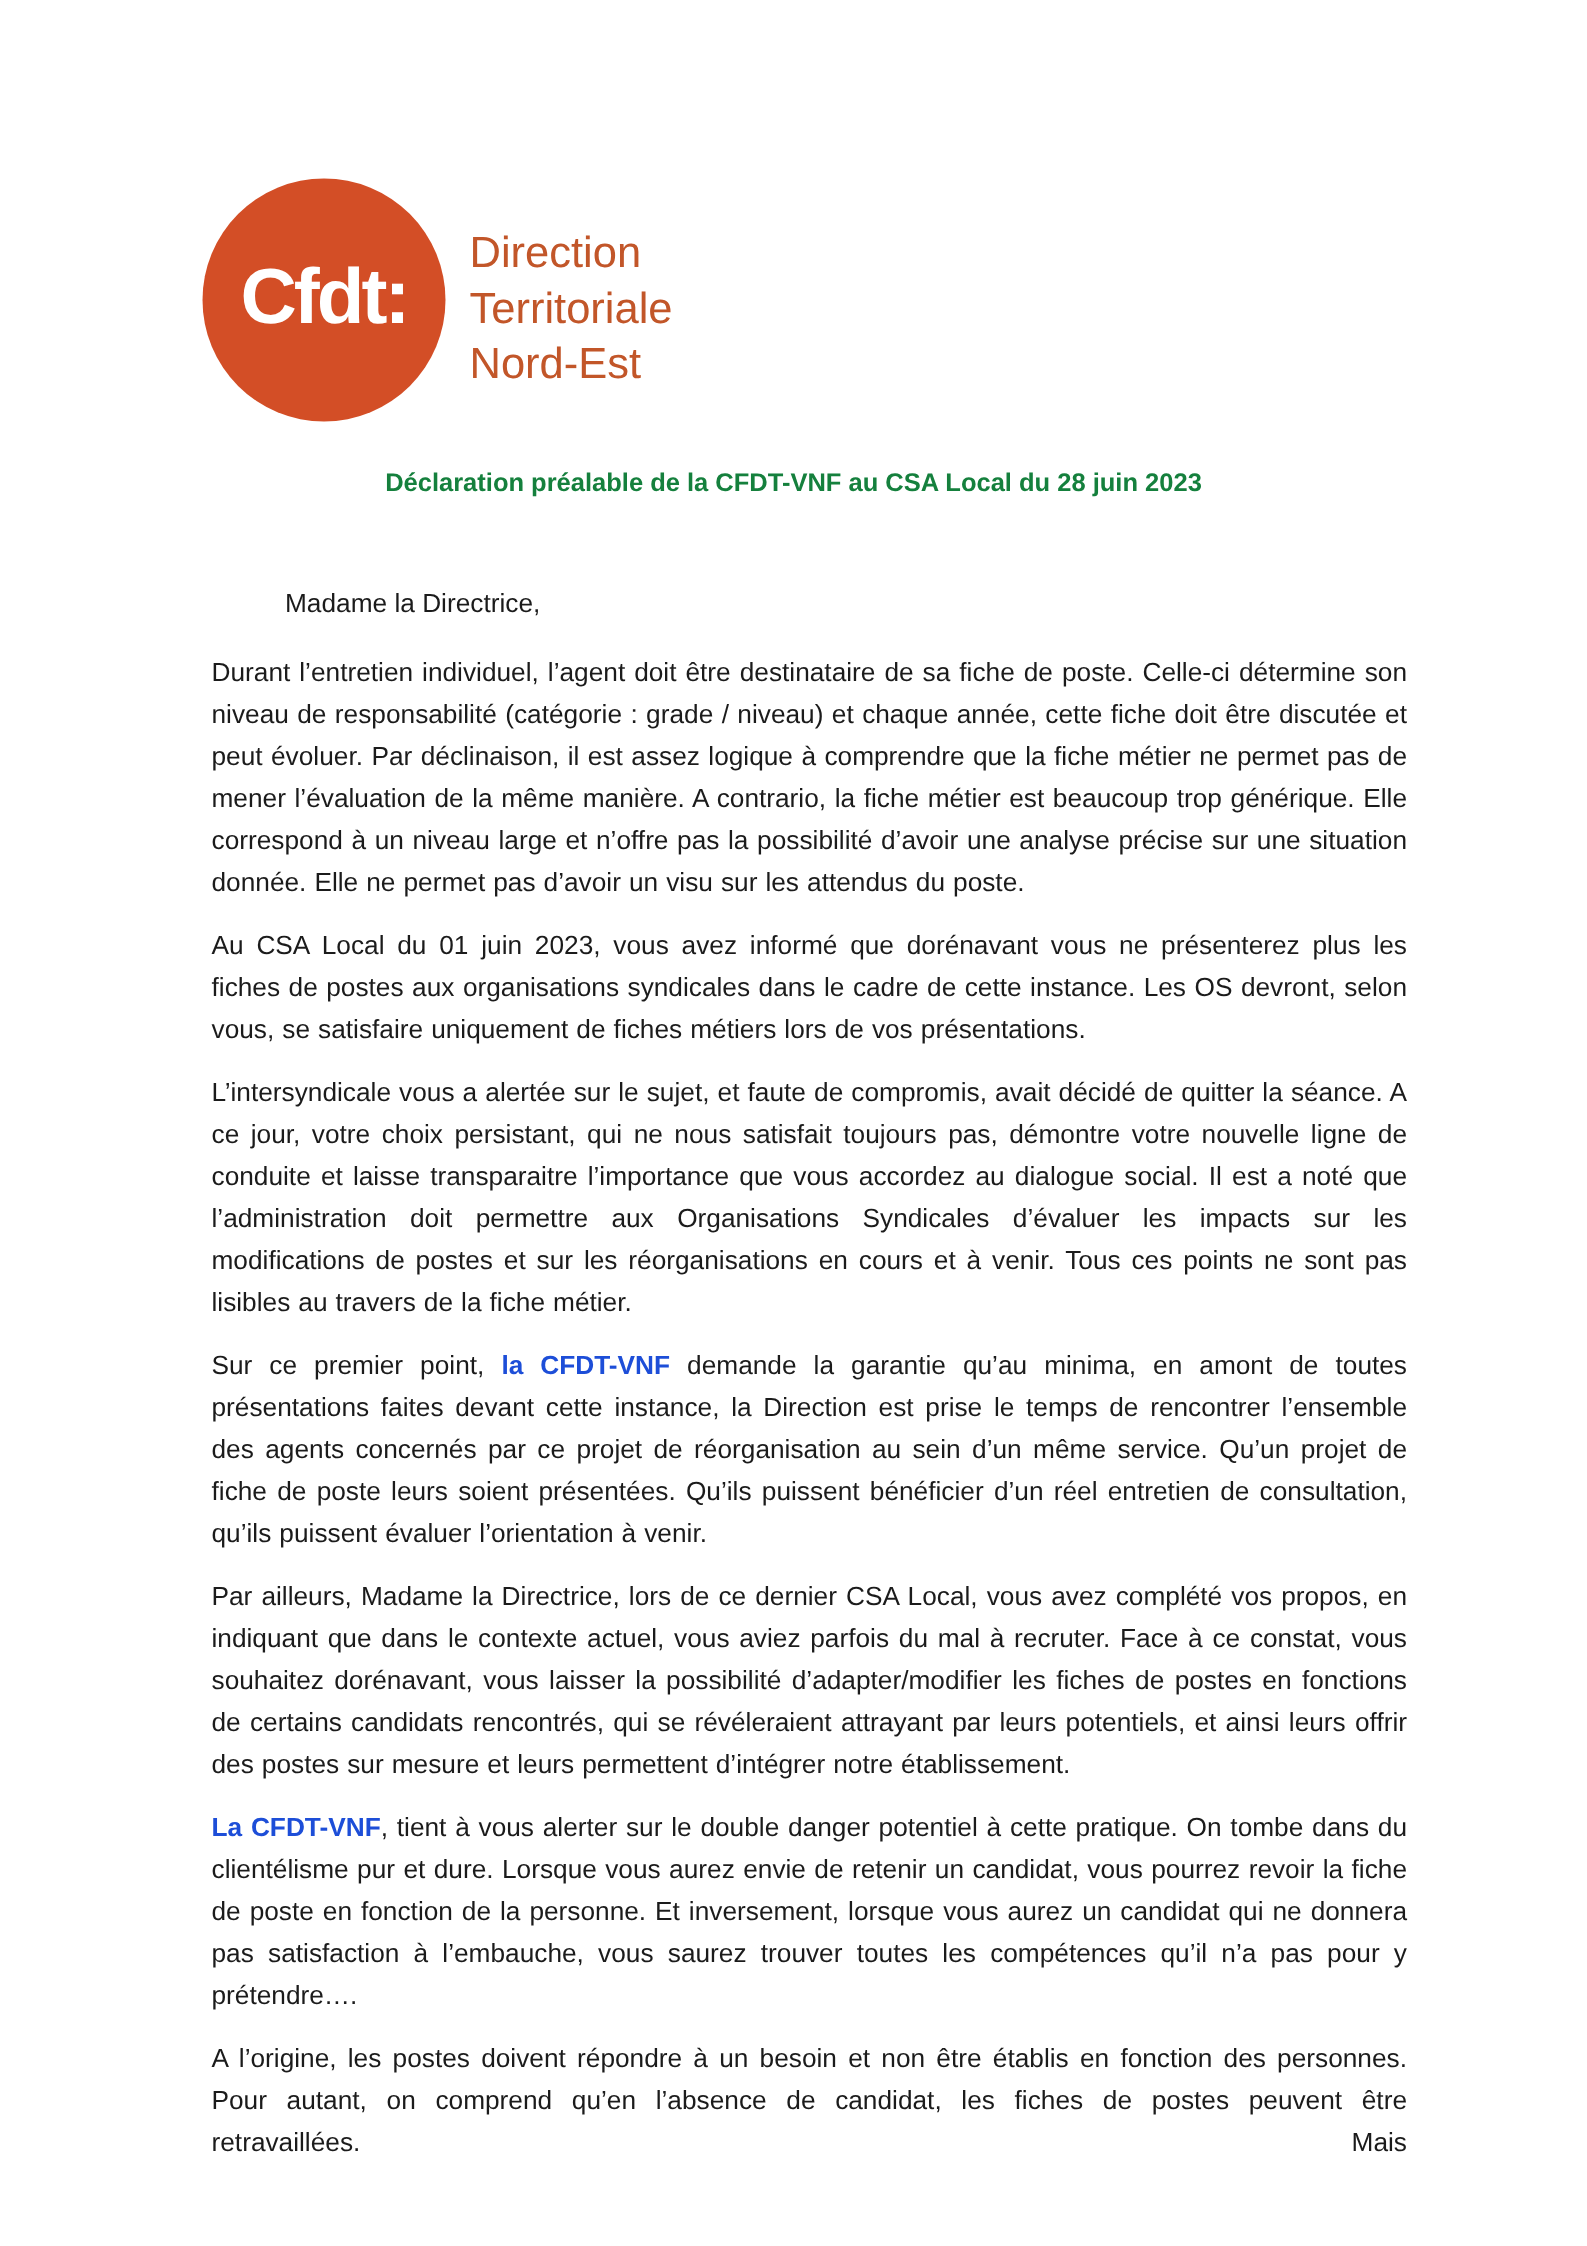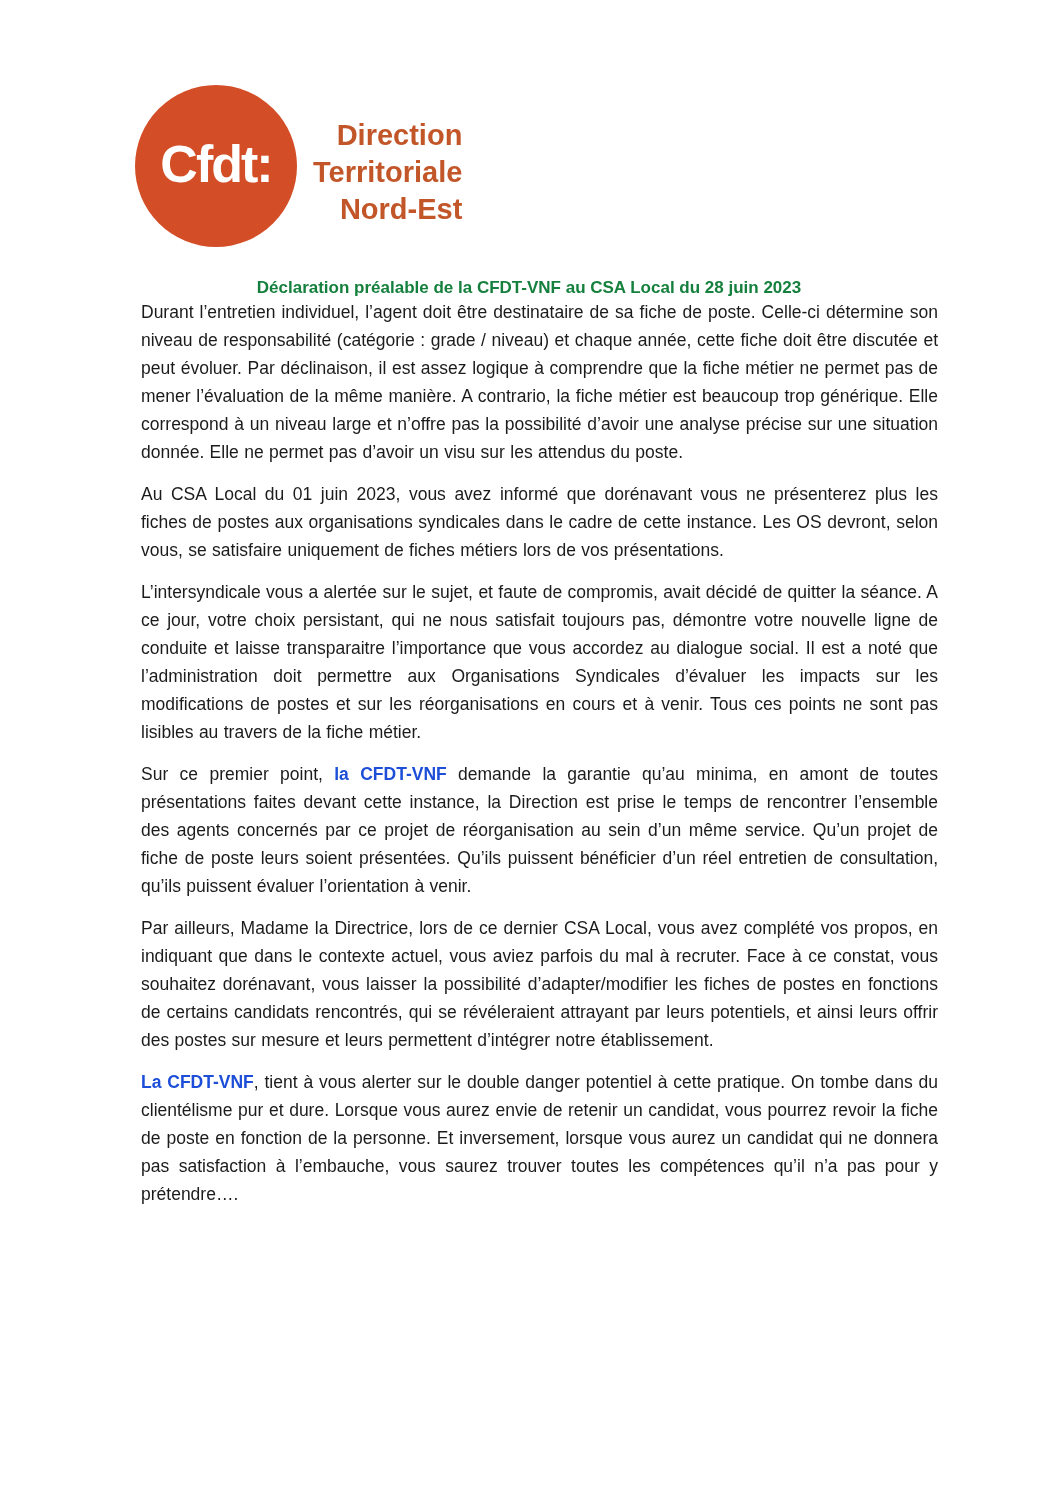--- a/index.html
+++ b/index.html
@@ -9,21 +9,21 @@
   }
   .page {
     position: relative;
     width: 1058px;
     height: 1497px;
     background: #ffffff;
     font-family: "Liberation Sans", sans-serif;
     color: #1b1b1b;
     overflow: hidden;
     box-sizing: border-box;
-    padding-top: 85px;
+    padding-top: 119px;
   }
   
   .logo-row {
     margin-left: 135px;
     display: flex;
     align-items: flex-start;
     height: 163px;
   }
   .logo-circle {
     width: 162px;
@@ -39,25 +39,24 @@
     color: #ffffff;
     font-weight: bold;
     font-size: 52px;
     letter-spacing: -2px;
     transform: translateY(-2px);
   }
   .org-name {
     margin-left: 16px;
     margin-top: 32px;
     color: #c25629;
-    font-weight: bold;
+    font-weight: normal;
     font-size: 29px;
     line-height: 37px;
     letter-spacing: 0px;
-    text-align: right;
   }
   
   .doc-title {
     margin-top: 30px;
     text-align: center;
     font-weight: bold;
     font-size: 17px;
     color: #15803d;
   }
   
@@ -99,23 +98,25 @@
     <div class="org-name">
       <div>Direction</div>
       <div>Territoriale</div>
       <div>Nord-Est</div>
     </div>
   </div>
 
   <div class="doc-title">Déclaration préalable de la CFDT-VNF au CSA Local du 28 juin 2023</div>
 
   <div class="content">
+    <div class="salutation">Madame la Directrice,</div>
     <div class="letter-body" id="letter-body">
         <p><span>Durant l’entretien individuel, l’agent doit être destinataire de sa fiche de poste. Celle-ci détermine son niveau de responsabilité (catégorie : grade / niveau) et chaque année, cette fiche doit être discutée et peut évoluer. Par déclinaison, il est assez logique à comprendre que la fiche métier ne permet pas de mener l’évaluation de la même manière. A contrario, la fiche métier est beaucoup trop générique. Elle correspond à un niveau large et n’offre pas la possibilité d’avoir une analyse précise sur une situation donnée. Elle ne permet pas d’avoir un visu sur les attendus du poste.</span></p>
         <p><span>Au CSA Local du 01 juin 2023, vous avez informé que dorénavant vous ne présenterez plus les fiches de postes aux organisations syndicales dans le cadre de cette instance. Les OS devront, selon vous, se satisfaire uniquement de fiches métiers lors de vos présentations.</span></p>
         <p><span>L’intersyndicale vous a alertée sur le sujet, et faute de compromis, avait décidé de quitter la séance. A ce jour, votre choix persistant, qui ne nous satisfait toujours pas, démontre votre nouvelle ligne de conduite et laisse transparaitre l’importance que vous accordez au dialogue social. Il est a noté que l’administration doit permettre aux Organisations Syndicales d’évaluer les impacts sur les modifications de postes et sur les réorganisations en cours et à venir. Tous ces points ne sont pas lisibles au travers de la fiche métier.</span></p>
         <p><span>Sur ce premier point, </span><span class="b">la CFDT-VNF</span><span> demande la garantie qu’au minima, en amont de toutes présentations faites devant cette instance, la Direction est prise le temps de rencontrer l’ensemble des agents concernés par ce projet de réorganisation au sein d’un même service. Qu’un projet de fiche de poste leurs soient présentées. Qu’ils puissent bénéficier d’un réel entretien de consultation, qu’ils puissent évaluer l’orientation à venir.</span></p>
         <p><span>Par ailleurs, Madame la Directrice, lors de ce dernier CSA Local, vous avez complété vos propos, en indiquant que dans le contexte actuel, vous aviez parfois du mal à recruter. Face à ce constat, vous souhaitez dorénavant, vous laisser la possibilité d’adapter/modifier les fiches de postes en fonctions de certains candidats rencontrés, qui se révéleraient attrayant par leurs potentiels, et ainsi leurs offrir des postes sur mesure et leurs permettent d’intégrer notre établissement.</span></p>
         <p><span class="b">La CFDT-VNF</span><span>, tient à vous alerter sur le double danger potentiel à cette pratique. On tombe dans du clientélisme pur et dure. Lorsque vous aurez envie de retenir un candidat, vous pourrez revoir la fiche de poste en fonction de la personne. Et inversement, lorsque vous aurez un candidat qui ne donnera pas satisfaction à l’embauche, vous saurez trouver toutes les compétences qu’il n’a pas pour y prétendre….</span></p>
+        <p class="fill-last"><span>A l’origine, les postes doivent répondre à un besoin et non être établis en fonction des personnes. Pour autant, on comprend qu’en l’absence de candidat, les fiches de postes peuvent être retravaillées. Mais</span></p>
       </div>
   </div>
 
 </div>
 
 </body></html>

